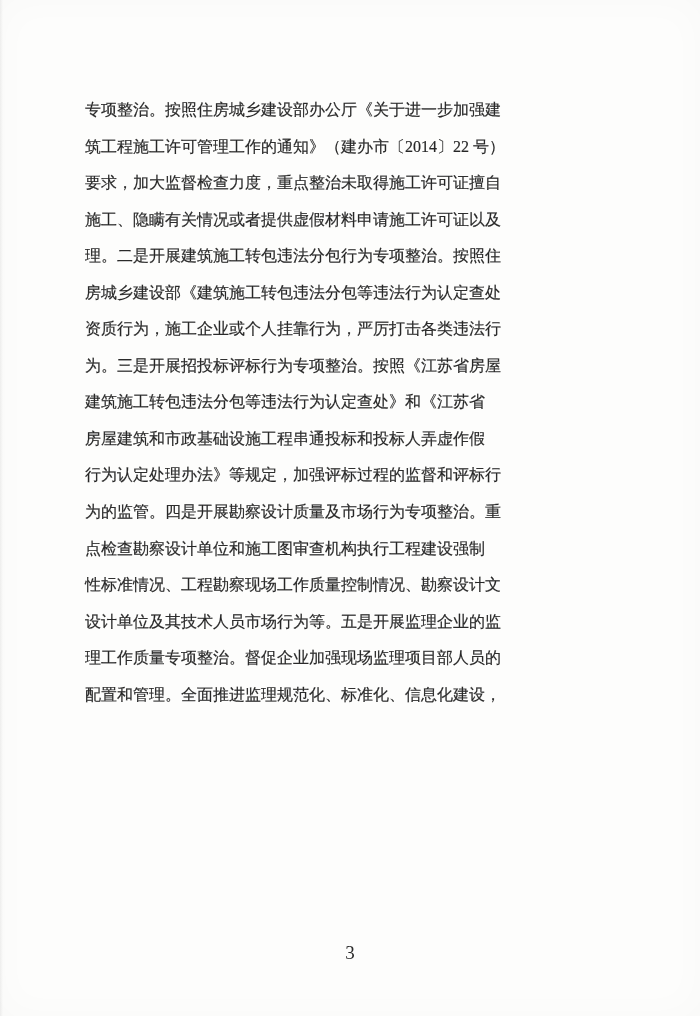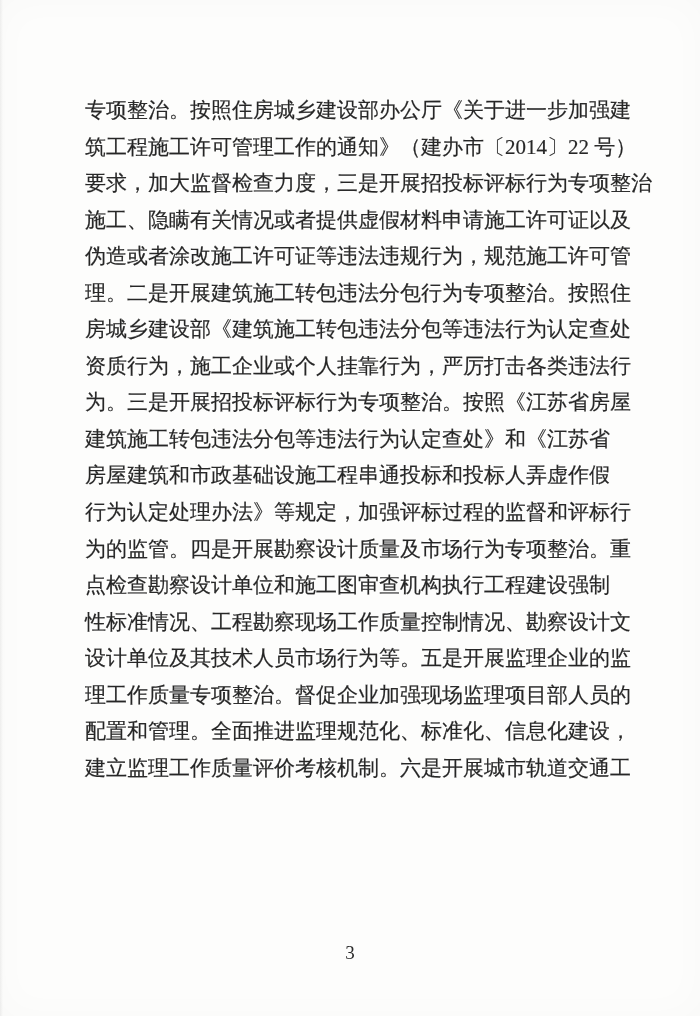--- a/index.html
+++ b/index.html
@@ -26,21 +26,21 @@
   }
   .text-block {
     position: absolute;
     left: 85px;
     top: 92px;
     width: 528px;
   }
   .text-line {
     height: 36.55px;
     line-height: 36.55px;
-    font-size: 21px;
+    font-size: 16px;
     color: #262626;
     white-space: nowrap;
     text-align: justify;
     text-align-last: justify;
     text-justify: inter-character;
     letter-spacing: 0px;
     
     -webkit-text-stroke: 0.2px #3a3a3a;
     font-weight: 400;
   }
@@ -66,35 +66,33 @@
 </style>
 </head>
 <body>
 
 <div class="page">
   <div class="scan-edge"></div>
 
   <div class="text-block">
     <div class="text-line">专项整治。按照住房城乡建设部办公厅《关于进一步加强建</div>
     <div class="text-line">筑工程施工许可管理工作的通知》（建办市〔2014〕22 号）</div>
-    <div class="text-line">要求，加大监督检查力度，三是开展招投标评标行为专项整治</div>
+    <div class="text-line">要求，加大监督检查力度，重点整治未取得施工许可证擅自</div>
     <div class="text-line">施工、隐瞒有关情况或者提供虚假材料申请施工许可证以及</div>
-    <div class="text-line">伪造或者涂改施工许可证等违法违规行为，规范施工许可管</div>
     <div class="text-line">理。二是开展建筑施工转包违法分包行为专项整治。按照住</div>
     <div class="text-line">房城乡建设部《建筑施工转包违法分包等违法行为认定查处</div>
     <div class="text-line">资质行为，施工企业或个人挂靠行为，严厉打击各类违法行</div>
     <div class="text-line">为。三是开展招投标评标行为专项整治。按照《江苏省房屋</div>
     <div class="text-line">建筑施工转包违法分包等违法行为认定查处》和《江苏省</div>
     <div class="text-line">房屋建筑和市政基础设施工程串通投标和投标人弄虚作假</div>
     <div class="text-line">行为认定处理办法》等规定，加强评标过程的监督和评标行</div>
     <div class="text-line">为的监管。四是开展勘察设计质量及市场行为专项整治。重</div>
     <div class="text-line">点检查勘察设计单位和施工图审查机构执行工程建设强制</div>
     <div class="text-line">性标准情况、工程勘察现场工作质量控制情况、勘察设计文</div>
     <div class="text-line">设计单位及其技术人员市场行为等。五是开展监理企业的监</div>
     <div class="text-line">理工作质量专项整治。督促企业加强现场监理项目部人员的</div>
     <div class="text-line">配置和管理。全面推进监理规范化、标准化、信息化建设，</div>
-    <div class="text-line">建立监理工作质量评价考核机制。六是开展城市轨道交通工</div>
   </div>
 
   <div class="page-footer">
     <span class="page-number">3</span>
   </div>
 </div>
 
 </body></html>

